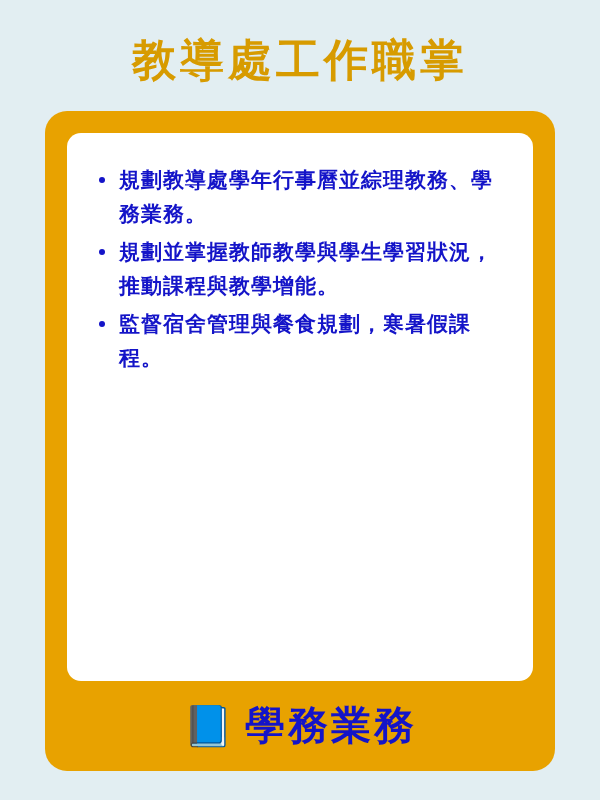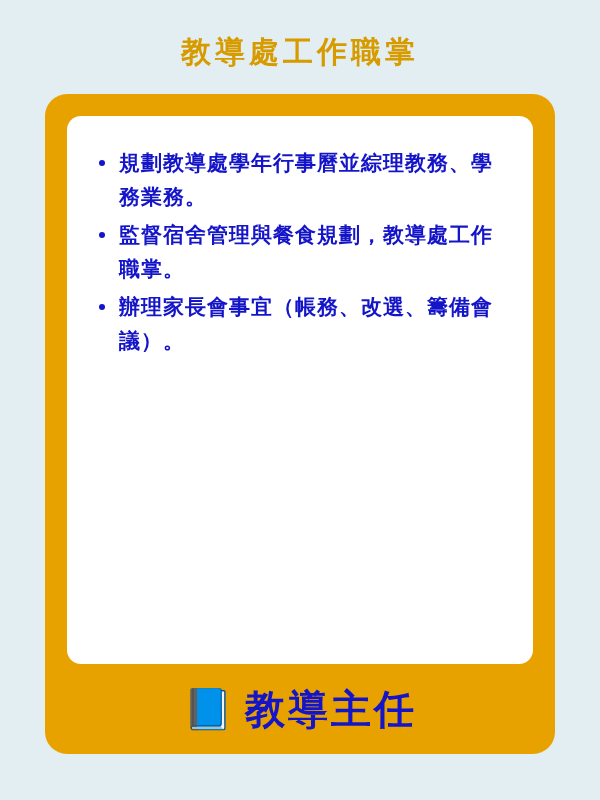--- a/index.html
+++ b/index.html
@@ -18,21 +18,21 @@
     width: 600px;
     height: 800px;
     box-sizing: border-box;
     background: #e2eef2;
     display: flex;
     flex-direction: column;
     align-items: center;
   }
   .page-title {
     margin-top: 34px;
-    font-size: 30px;
+    font-size: 44px;
     font-weight: bold;
     color: #d79b00;
     letter-spacing: 4px;
     text-align: center;
     line-height: 1.2;
     font-family: "DejaVu Sans", sans-serif;
   }
   .card {
     margin-top: 24px;
     width: 510px;
@@ -106,24 +106,24 @@
 
 <div class="page">
 
   <div class="page-title">教導處工作職掌</div>
 
   <div class="card">
 
     <div class="card-inner">
       <ul class="duty-list">
         <li>規劃教導處學年行事曆並綜理教務、學務業務。</li>
-        <li>監督宿舍管理與餐食規劃，教導處工作職掌。</li>
-        <li>辦理家長會事宜（帳務、改選、籌備會議）。</li>
+        <li>規劃並掌握教師教學與學生學習狀況，推動課程與教學增能。</li>
+        <li>監督宿舍管理與餐食規劃，寒暑假課程。</li>
       </ul>
     </div>
 
     <div class="card-footer">
       <span class="footer-icon">📘</span>
-      <span class="footer-label">教導主任</span>
+      <span class="footer-label">學務業務</span>
     </div>
 
   </div>
 </div>
 
 </body></html>

